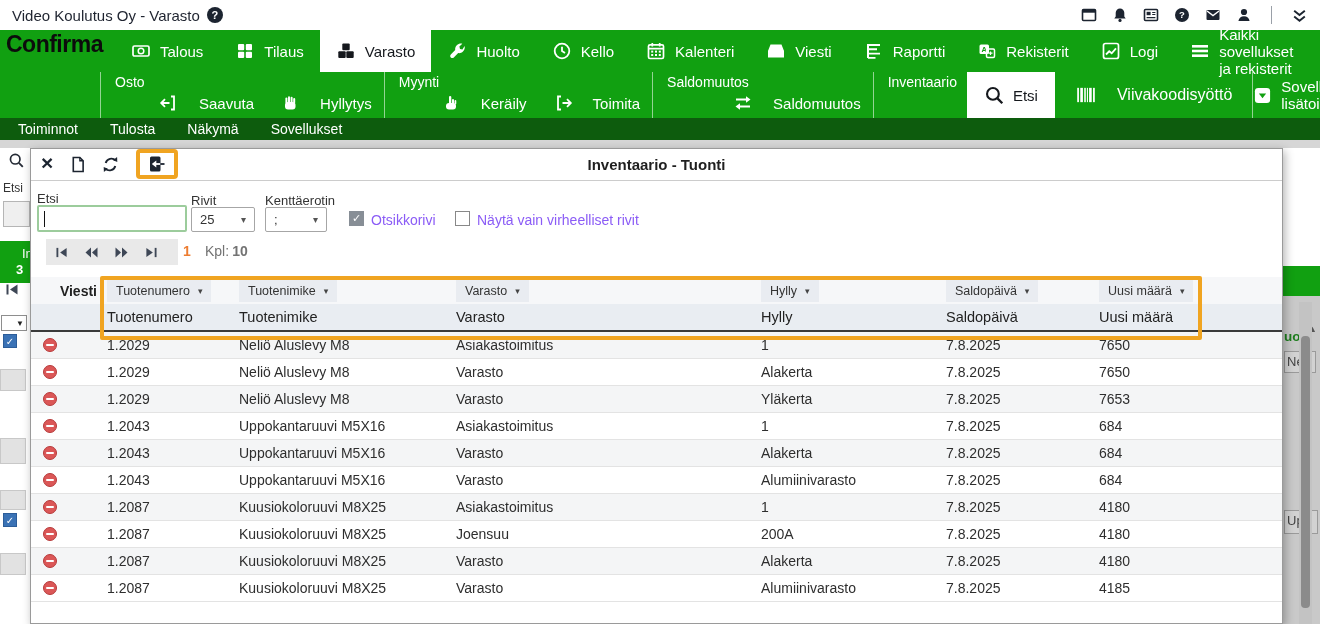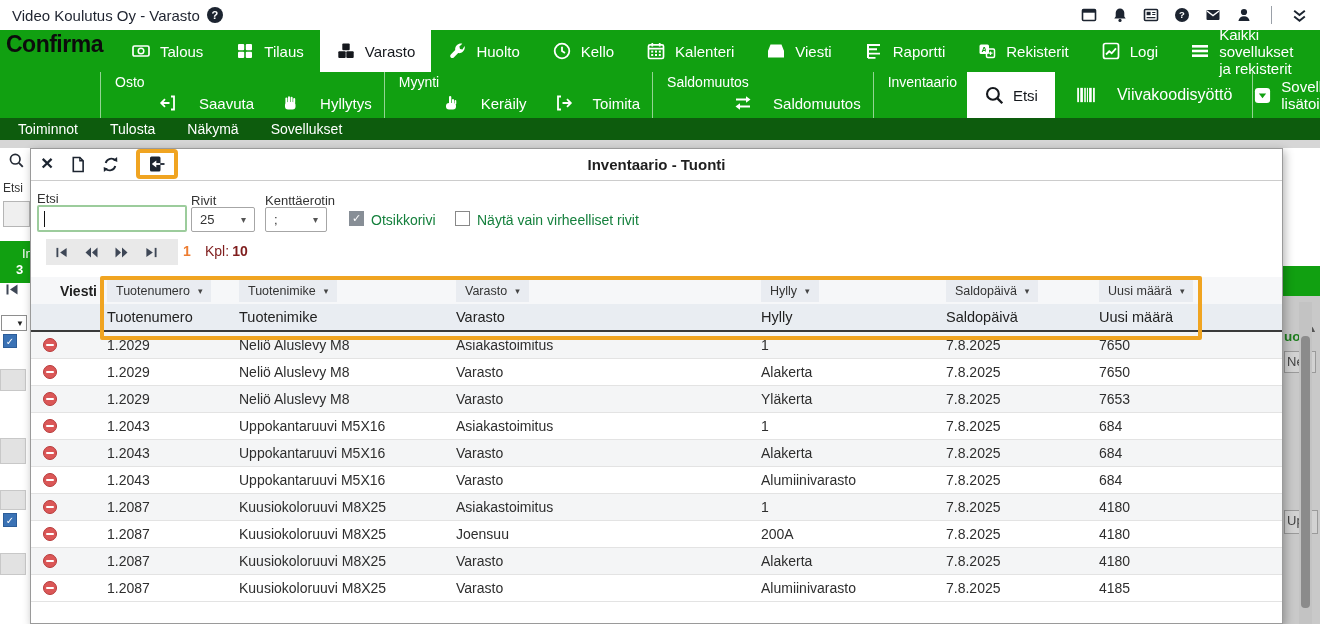--- a/index.html
+++ b/index.html
@@ -75,24 +75,24 @@
   .modal-form{position:relative;height:96px;}
   .form-label{position:absolute;font-size:13px;color:#333;}
   .input-box{position:absolute;background:#fff;border:2px solid #9ccc9c;border-radius:2px;display:flex;align-items:center;padding-left:5px;}
   .caret{width:1px;height:16px;background:#111;}
   .select{position:absolute;background:#fff;border:1px solid #a6a6a6;border-radius:2px;display:flex;
     align-items:center;justify-content:space-between;padding:0 8px;font-size:13px;color:#333;}
   .select .arrow{font-size:10px;color:#555;}
   .checkbox{position:absolute;width:15px;height:15px;border:1px solid #888;background:#fff;}
   .checkbox.checked{background:#878e96;border-color:#878e96;color:#fff;font-size:11px;display:flex;
     align-items:center;justify-content:center;font-family:"DejaVu Sans",sans-serif;}
-  .cb-label{position:absolute;font-size:14px;color:#15803d;}
+  .cb-label{position:absolute;font-size:14px;color:#8b5cf6;}
   .pag-strip{position:absolute;background:#e9e9e9;display:flex;align-items:center;gap:17px;padding:0 10px;}
   .pag-page{position:absolute;color:var(--pageorange);font-size:14px;font-weight:bold;}
-  .pag-count{position:absolute;font-size:14px;color:#7f1d1d;}
+  .pag-count{position:absolute;font-size:14px;color:#737373;}
   .pag-count b{margin-left:3px;}
   
   .ttable{position:relative;font-size:14px;color:#2e2e2e;}
   .trow{display:flex;align-items:center;}
   .trow .cell{height:100%;display:flex;align-items:center;overflow:hidden;flex:none;}
   .filter-row{height:27px;background:#f6f7f9;}
   .filter-row .c0{justify-content:flex-end;padding-right:10px;font-weight:bold;font-size:14px;color:#222;}
   .chip{display:inline-flex;align-items:center;gap:8px;background:#e9ecf1;padding:4px 9px;font-size:12.5px;color:#333;}
   .chip .arrow{font-size:9px;color:#444;}
   .header-row{height:28px;background:#e9edf2;border-bottom:2px solid #3a3a3a;font-size:14.5px;color:#222;}

